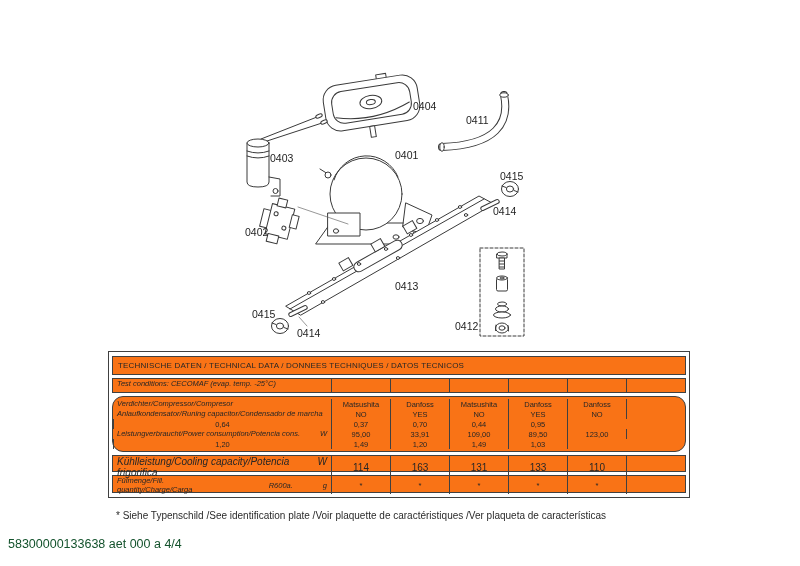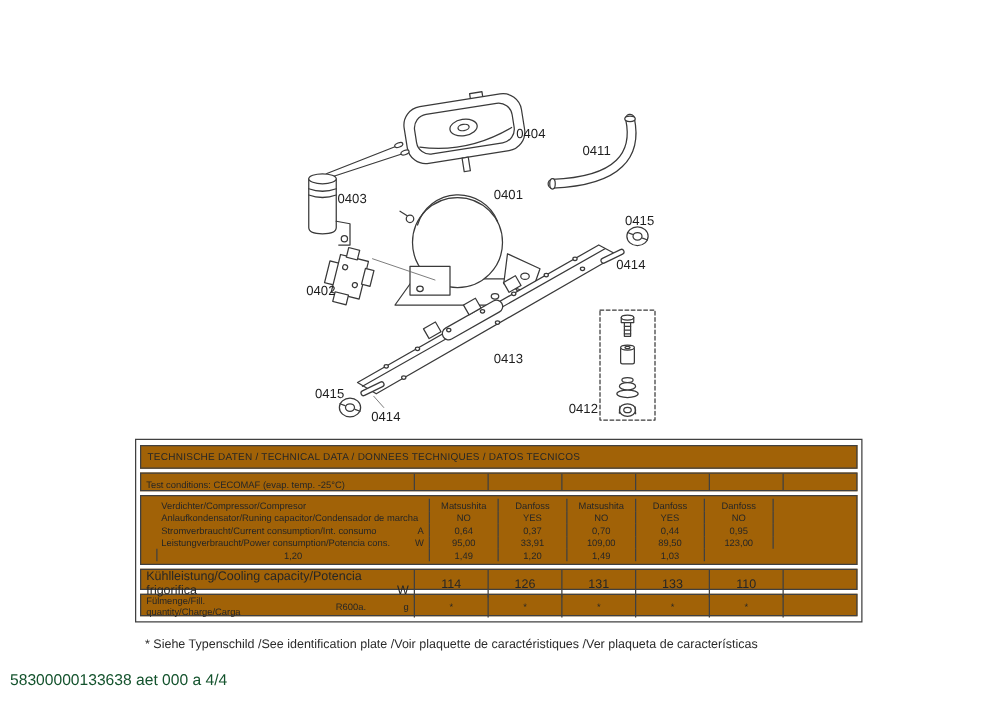--- a/index.html
+++ b/index.html
@@ -12,43 +12,43 @@
   
   #diagram { position: absolute; left: 228px; top: 55px; }
   #diagram text { font-family: "Liberation Sans", sans-serif; }
 
   
   #techtable {
     position: absolute; left: 108px; top: 351px;
     width: 574px; border: 1px solid #404040; padding: 4px 3px;
     background: #fff;
   }
-  .band { border: 1px solid #404040; margin-bottom: 3px; background: #a16207; }
+  .band { border: 1px solid #404040; margin-bottom: 3px; background: #f97316; }
   .band:last-child { margin-bottom: 0; }
 
   .band-title {
     height: 17px; display: flex; align-items: center;
     padding-left: 5px; font-size: 8px; letter-spacing: 0.2px;
   }
 
   .grid-row { display: grid; grid-template-columns: 218px repeat(6, 1fr); }
 
   .lcell {
-    display: flex; justify-content: space-between; align-items: flex-end;
-    padding: 0 4px; min-width: 0;
+    display: flex; justify-content: space-between; align-items: flex-start;
+    padding: 0 4px; min-width: 0; font-style: italic;
   }
   .vcell {
     border-left: 1px solid #404040;
     display: flex; align-items: center; justify-content: center;
     min-width: 0;
   }
 
   .band-testcond .grid-row { height: 13px; font-size: 7.5px; }
 
-  .band-main { padding: 2px 12px; }
+  .band-main { padding: 2px 0; border-radius: 11px; }
   .band-main .grid-row { height: 10px; font-size: 7.5px; }
 
   .band-cooling .grid-row { height: 15px; font-size: 10px; }
   .band-charge  .grid-row { height: 16px; font-size: 7.5px; }
 
   .charge-label { display: flex; justify-content: space-between; align-items: center; width: 100%; gap: 30px; }
 
   
   #footnote {
     position: absolute; left: 116px; top: 510px;
@@ -247,24 +247,20 @@
       </div>
       <div class="vcell">NO</div>
       <div class="vcell">YES</div>
       <div class="vcell">NO</div>
       <div class="vcell">YES</div>
       <div class="vcell">NO</div>
       <div class="vcell"></div>
     </div>
 
     <div class="grid-row">
-      <div class="lcell">
-        <span>Stromverbraucht/Current consumption/Int. consumo</span>
-        <span>A</span>
-      </div>
       <div class="vcell">0,64</div>
       <div class="vcell">0,37</div>
       <div class="vcell">0,70</div>
       <div class="vcell">0,44</div>
       <div class="vcell">0,95</div>
       <div class="vcell"></div>
     </div>
 
     <div class="grid-row">
       <div class="lcell">
@@ -289,21 +285,21 @@
     </div>
   </div>
 
   <div class="band band-cooling">
     <div class="grid-row">
       <div class="lcell">
         <span>Kühlleistung/Cooling capacity/Potencia frigorifica</span>
         <span>W</span>
       </div>
       <div class="vcell">114</div>
-      <div class="vcell">126</div>
+      <div class="vcell">163</div>
       <div class="vcell">131</div>
       <div class="vcell">133</div>
       <div class="vcell">110</div>
       <div class="vcell"></div>
     </div>
   </div>
 
   <div class="band band-charge">
     <div class="grid-row">
       <div class="lcell">

